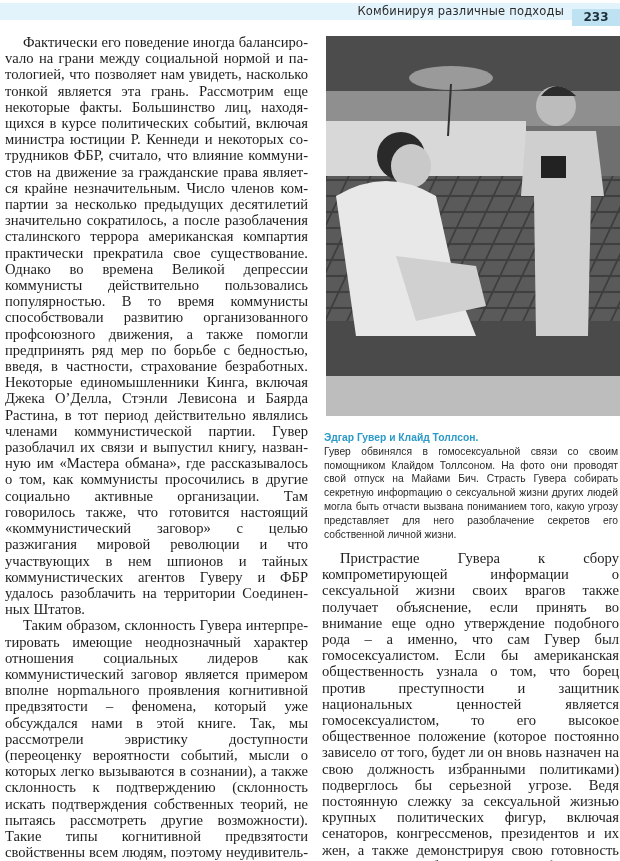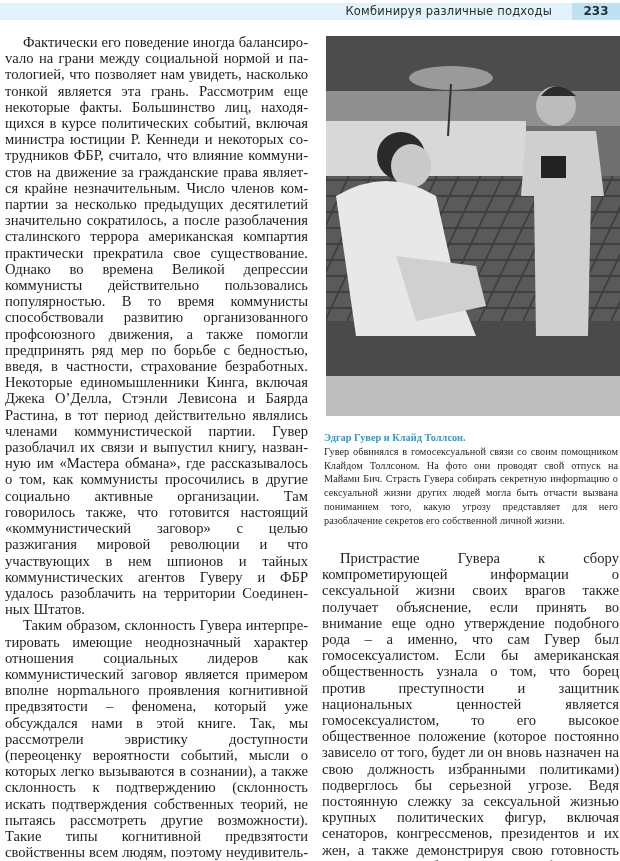--- a/index.html
+++ b/index.html
@@ -2,45 +2,45 @@
 <html><head>
 <meta charset="utf-8">
 <style>
   html, body { margin: 0; padding: 0; background: #ffffff; }
   body { width: 620px; height: 861px; position: relative; overflow: hidden; }
   .header-band {
     position: absolute; left: 0; top: 3px; width: 620px; height: 17px;
     background: #e2f3fb;
   }
   .header-title {
-    position: absolute; right: 68px; top: 3px; height: 33px; line-height: 17px;
+    position: absolute; right: 56px; top: 3px; height: 33px; line-height: 17px;
     font-family: "DejaVu Sans", sans-serif; font-size: 11.5px; color: #2b2b2b;
     letter-spacing: 0.2px;
   }
   .page-number {
-    position: absolute; right: 0; top: 3px; width: 48px; height: 17px; line-height: 17px;
+    position: absolute; right: 0; top: 9px; width: 48px; height: 17px; line-height: 17px;
     background: #bfe2f3; text-align: center;
     font-family: "DejaVu Sans", sans-serif; font-weight: bold; font-size: 12px; color: #1f2f3a;
   }
   .col {
     position: absolute;
     font-family: "Liberation Serif", serif; font-size: 14.6px; line-height: 16.2px;
     color: #1d1d1d; text-align: justify; hyphens: manual;
   }
   .col p { margin: 0; text-indent: 18px; }
   .col-left { left: 5px; top: 34px; width: 303px; }
   .col-right { left: 322px; top: 550px; width: 297px; }
   .col-right p.cont { text-indent: 0; }
   .photo {
     position: absolute; left: 326px; top: 36px; width: 294px; height: 380px;
     overflow: hidden; background: #8a8a8a;
   }
   .caption {
     position: absolute; left: 324px; top: 431px; width: 294px;
-    font-family: Liberation Serif, serif; font-size: 10.3px; line-height: 13.8px; color: #2a2a2a;
+    font-family: Liberation Sans, sans-serif; font-size: 10.3px; line-height: 13.8px; color: #2a2a2a;
     text-align: justify;
   }
   .caption-title { color: #2b9ac9; font-weight: bold; display: block; }
 </style>
 </head>
 <body>
 
 <div class="header-band"></div>
 <div class="header-title">Комбинируя различные подходы</div>
 <div class="page-number">233</div>

